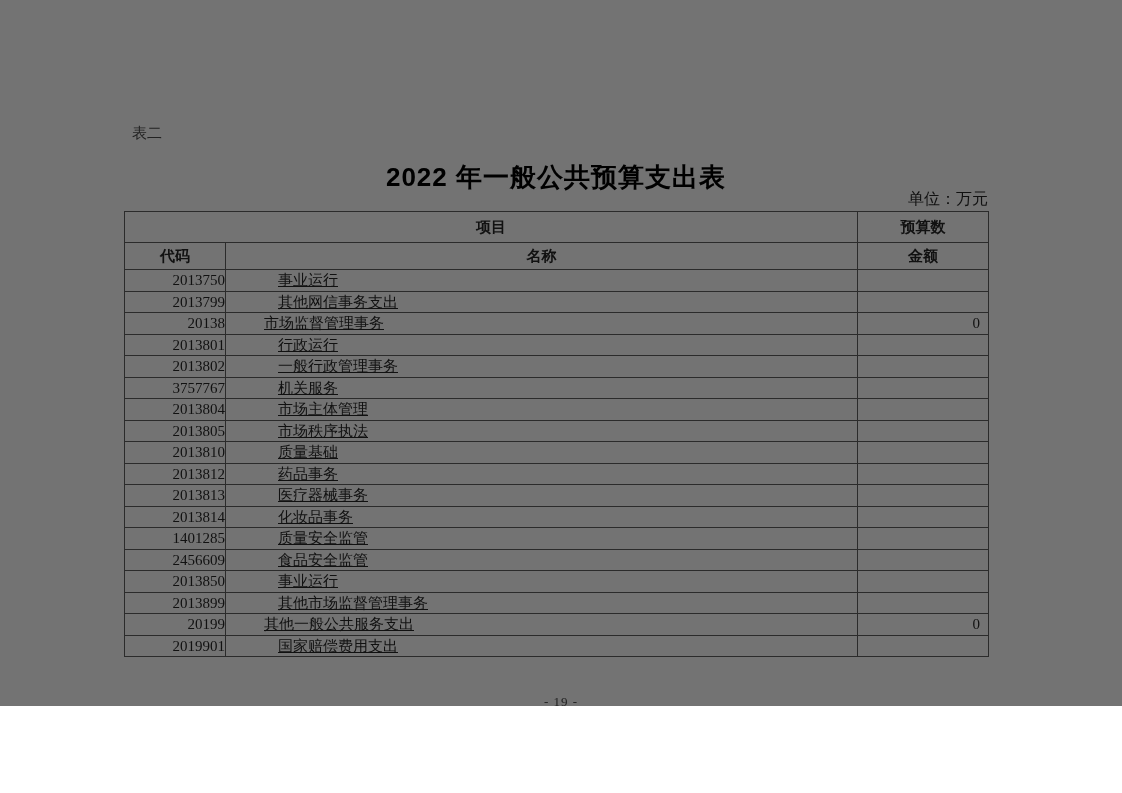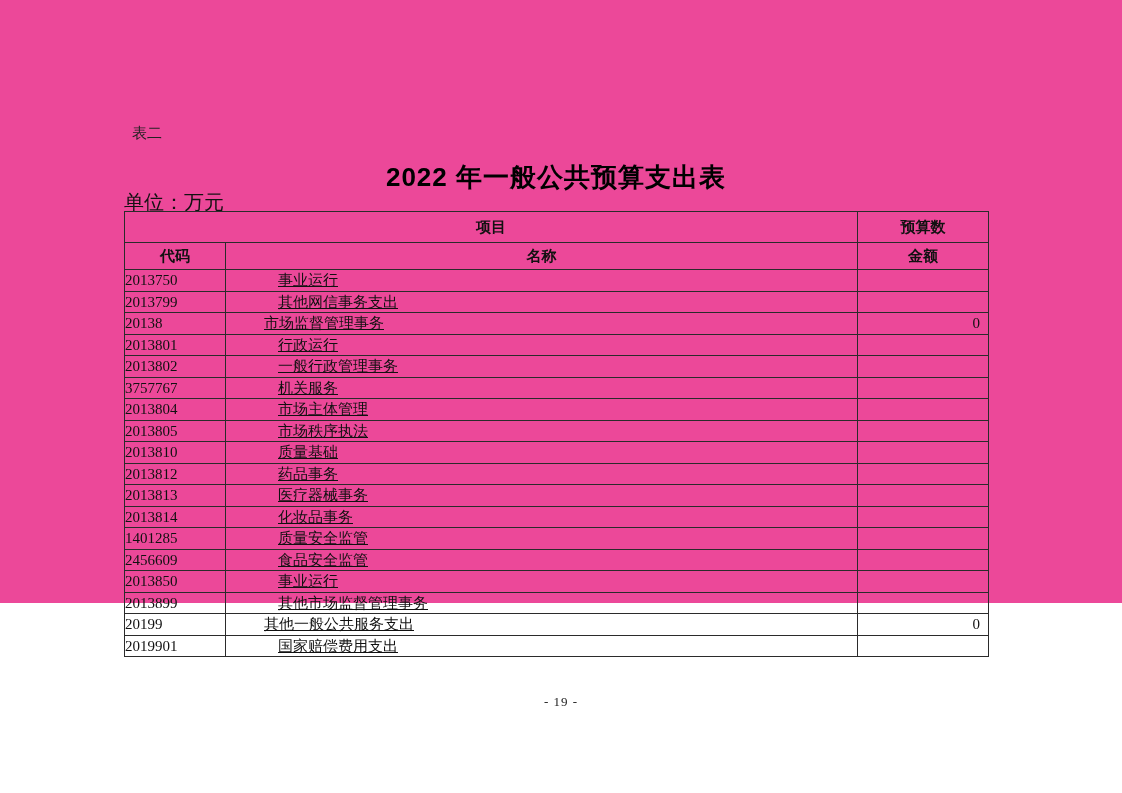--- a/index.html
+++ b/index.html
@@ -9,22 +9,22 @@
     height: 793px;
     position: relative;
     font-family: "Liberation Serif", "DejaVu Serif", serif;
     color: #1a1a1a;
     overflow: hidden;
   }
   .page {
     position: absolute;
     left: 0; top: 0;
     width: 1122px;
-    height: 603px;
-    background: #ec4899;
+    height: 706px;
+    background: #737373;
   }
   .table-label {
     position: absolute;
     left: 132px;
     top: 124px;
     font-size: 15px;
     color: #222;
   }
   .doc-title {
     position: absolute;
@@ -36,22 +36,22 @@
     font-weight: bold;
     font-size: 26px;
     letter-spacing: 1px;
     color: #000;
   }
   .unit-note {
     position: absolute;
     left: 124px;
     top: 189px;
     width: 864px;
-    text-align: left;
-    font-size: 20px;
+    text-align: right;
+    font-size: 16px;
     color: #111;
   }
   table.budget {
     position: absolute;
     left: 124px;
     top: 211px;
     width: 864px;
     border-collapse: collapse;
     table-layout: fixed;
     font-size: 15px;
@@ -61,21 +61,21 @@
     border: 1px solid #2b2b2b;
     overflow: hidden;
     white-space: nowrap;
     font-weight: normal;
     line-height: 1.1;
   }
   table.budget { border: 1.5px solid #1a1a1a; }
   thead tr.h1 th { height: 31px; text-align: center; font-weight: bold; font-size: 15px; margin-left: 37px; }
   thead tr.h2 th { height: 27px; text-align: center; font-weight: bold; font-size: 15px; }
   tbody td { height: 21.5px; }
-  td.col-code { text-align: left; }
+  td.col-code { text-align: right; }
   td.col-name { text-align: left; text-decoration: underline; }
   td.col-name.level-2 { padding-left: 38px; }
   td.col-name.level-3 { padding-left: 52px; }
   td.col-amount { text-align: right; padding-right: 8px; }
   .page-footer {
     position: absolute;
     left: 0;
     top: 694px;
     width: 1122px;
     text-align: center;

